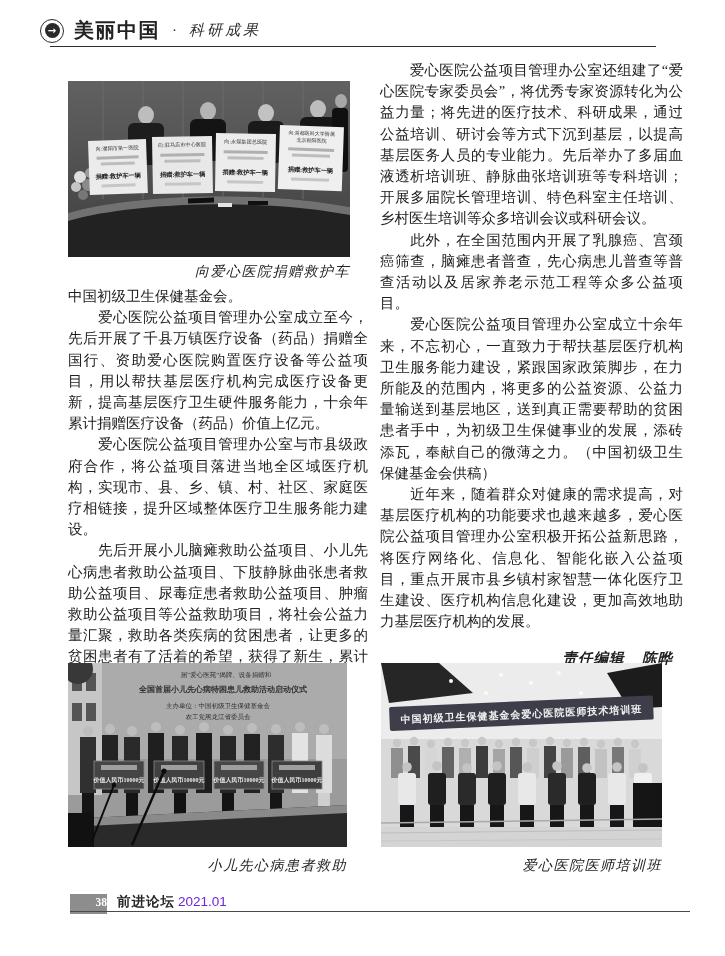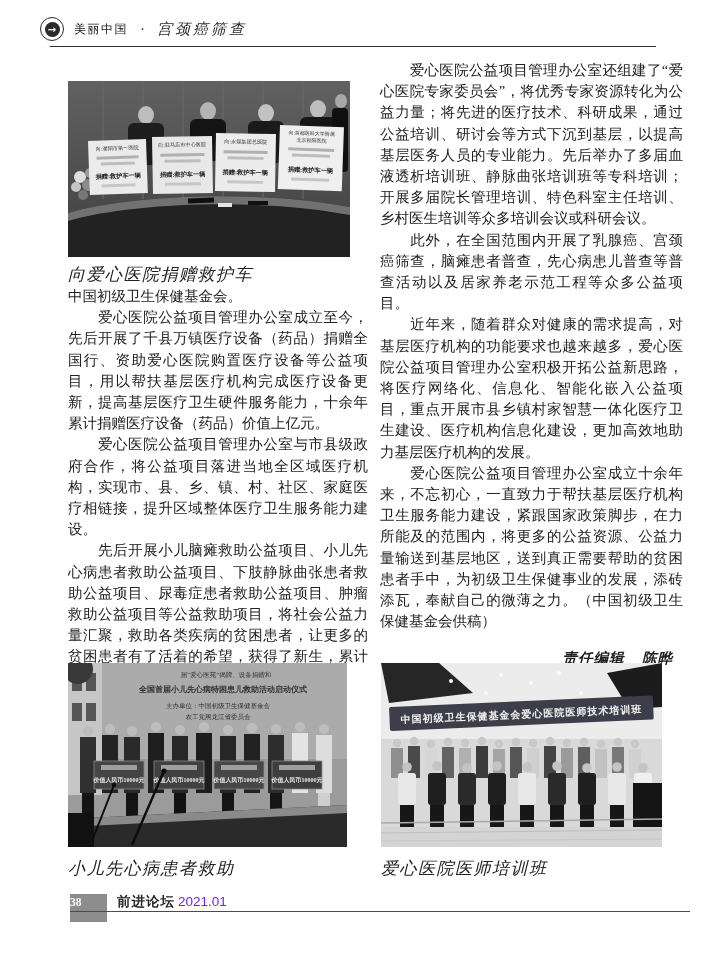--- a/index.html
+++ b/index.html
@@ -7,59 +7,59 @@
     width:725px;height:956px;background:#ffffff;position:relative;overflow:hidden;
     font-family:"Liberation Serif","DejaVu Serif",serif;color:#1c1c1c;
   }
   
   .hdr{position:absolute;left:40px;top:17px;display:flex;align-items:center;gap:10px;}
   .logo{width:22px;height:22px;border:1.6px solid #2b2b2b;border-radius:50%;
         display:flex;align-items:center;justify-content:center;background:#fff;}
   .logo-core{width:15px;height:15px;background:#2b2b2b;border-radius:50%;color:#fff;
         font-size:10px;line-height:15px;text-align:center;font-weight:bold;
         font-family:"DejaVu Sans",sans-serif;}
-  .brand{font-size:12px;font-weight:normal;letter-spacing:1.5px;color:#222;text-align:center;}
+  .brand{font-size:20px;font-weight:bold;letter-spacing:1.5px;color:#222;text-align:center;}
   .hdr-dot{font-size:15px;color:#333;margin:0 2px;}
   .kai{font-style:italic;}
   .section-t{font-size:15px;color:#2a2a2a;letter-spacing:3px;}
   .hdr-rule{position:absolute;left:50px;top:46px;width:606px;border-top:1.4px solid #2e2e2e;}
   
   .col{position:absolute;font-size:14.5px;line-height:21.2px;text-align:justify;
        color:#212121;}
   .col p{margin:0;}
   .col-left{left:68px;top:286px;width:300px;}
   .col-right{left:380px;top:60px;width:303px;}
-  .caption{position:absolute;text-align:left;font-size:17px;letter-spacing:1.5px;
+  .caption{position:absolute;text-align:right;font-size:14px;letter-spacing:1.5px;
        color:#222;font-style:italic;}
   .editor{margin-top:16px;text-align:right;font-weight:bold;font-style:italic;
        font-size:14.5px;letter-spacing:1px;padding-right:10px;}
   .editor .sp{display:inline-block;width:1.2em;}
   
   .photo{position:absolute;display:block;}
   
-  .ft-badge{position:absolute;left:70px;top:894px;width:37px;height:28px;background:#8d8d8d;
-       color:#fff;font-size:11.5px;font-weight:bold;text-align:left;line-height:16px;}
+  .ft-badge{position:absolute;left:70px;top:894px;width:37px;height:20px;background:#8d8d8d;
+       color:#fff;font-size:11.5px;font-weight:bold;text-align:right;line-height:16px;}
   .ft-journal{position:absolute;left:117px;top:894px;font-size:13.5px;font-weight:bold;
        color:#262626;letter-spacing:1px;line-height:16px;}
   .ft-issue{position:absolute;left:178px;top:894px;font-size:13.5px;color:#6d28d9;
        line-height:16px;font-family:"Liberation Sans",sans-serif;}
   .ft-rule{position:absolute;left:70px;top:911px;width:620px;border-top:1.6px solid #4a4a4a;}
 </style>
 </head>
 <body>
 
 <div class="page">
 
   <div class="hdr">
     <span class="logo">
       <span class="logo-core">→</span>
     </span>
     <span class="brand">美丽中国</span>
     <span class="hdr-dot">·</span>
-    <span class="section-t kai">宫颈癌筛查</span>
+    <span class="section-t kai">科研成果</span>
   </div>
   <div class="hdr-rule"></div>
 
   <svg class="photo" style="left:68px;top:81px;" width="282" height="176" viewBox="0 0 282 176">
     <defs>
       <linearGradient id="p1bg" x1="0" y1="0" x2="0" y2="1">
         <stop offset="0" stop-color="#616161"></stop>
           <stop offset="1" stop-color="#3f3f3f"></stop>
       </linearGradient>
     </defs>
@@ -140,22 +140,22 @@
   <div class="col col-left">
     <p>中国初级卫生保健基金会。</p>
     <p>　　爱心医院公益项目管理办公室成立至今，先后开展了千县万镇医疗设备（药品）捐赠全国行、资助爱心医院购置医疗设备等公益项目，用以帮扶基层医疗机构完成医疗设备更新，提高基层医疗卫生硬件服务能力，十余年累计捐赠医疗设备（药品）价值上亿元。</p>
     <p>　　爱心医院公益项目管理办公室与市县级政府合作，将公益项目落进当地全区域医疗机构，实现市、县、乡、镇、村、社区、家庭医疗相链接，提升区域整体医疗卫生服务能力建设。</p>
     <p>　　先后开展小儿脑瘫救助公益项目、小儿先心病患者救助公益项目、下肢静脉曲张患者救助公益项目、尿毒症患者救助公益项目、肿瘤救助公益项目等公益救助项目，将社会公益力量汇聚，救助各类疾病的贫困患者，让更多的贫困患者有了活着的希望，获得了新生，累计救助各类病种</p>
   </div>
 
   <div class="col col-right">
     <p>　　爱心医院公益项目管理办公室还组建了“爱心医院专家委员会”，将优秀专家资源转化为公益力量；将先进的医疗技术、科研成果，通过公益培训、研讨会等方式下沉到基层，以提高基层医务人员的专业能力。先后举办了多届血液透析培训班、静脉曲张培训班等专科培训；开展多届院长管理培训、特色科室主任培训、乡村医生培训等众多培训会议或科研会议。</p>
     <p>　　此外，在全国范围内开展了乳腺癌、宫颈癌筛查，脑瘫患者普查，先心病患儿普查等普查活动以及居家养老示范工程等众多公益项目。</p>
+    <p>　　爱心医院公益项目管理办公室成立十余年来，不忘初心，一直致力于帮扶基层医疗机构卫生服务能力建设，紧跟国家政策脚步，在力所能及的范围内，将更多的公益资源、公益力量输送到基层地区，送到真正需要帮助的贫困患者手中，为初级卫生保健事业的发展，添砖添瓦，奉献自己的微薄之力。（中国初级卫生保健基金会供稿）</p>
     <p>　　近年来，随着群众对健康的需求提高，对基层医疗机构的功能要求也越来越多，爱心医院公益项目管理办公室积极开拓公益新思路，将医疗网络化、信息化、智能化嵌入公益项目，重点开展市县乡镇村家智慧一体化医疗卫生建设、医疗机构信息化建设，更加高效地助力基层医疗机构的发展。</p>
-    <p>　　爱心医院公益项目管理办公室成立十余年来，不忘初心，一直致力于帮扶基层医疗机构卫生服务能力建设，紧跟国家政策脚步，在力所能及的范围内，将更多的公益资源、公益力量输送到基层地区，送到真正需要帮助的贫困患者手中，为初级卫生保健事业的发展，添砖添瓦，奉献自己的微薄之力。（中国初级卫生保健基金会供稿）</p>
     <div class="editor">
       <span>责任编辑</span><span class="sp"></span><span>陈晔</span>
     </div>
   </div>
 
   <svg class="photo" style="left:68px;top:663px;" width="279" height="184" viewBox="0 0 279 184">
     <rect width="279" height="184" fill="#9b9b9b"></rect>
     <rect x="30" y="0" width="249" height="96" fill="#ababab"></rect>
     <rect x="0" y="0" width="34" height="132" fill="#c6c6c6"></rect>
     <g fill="#555">

